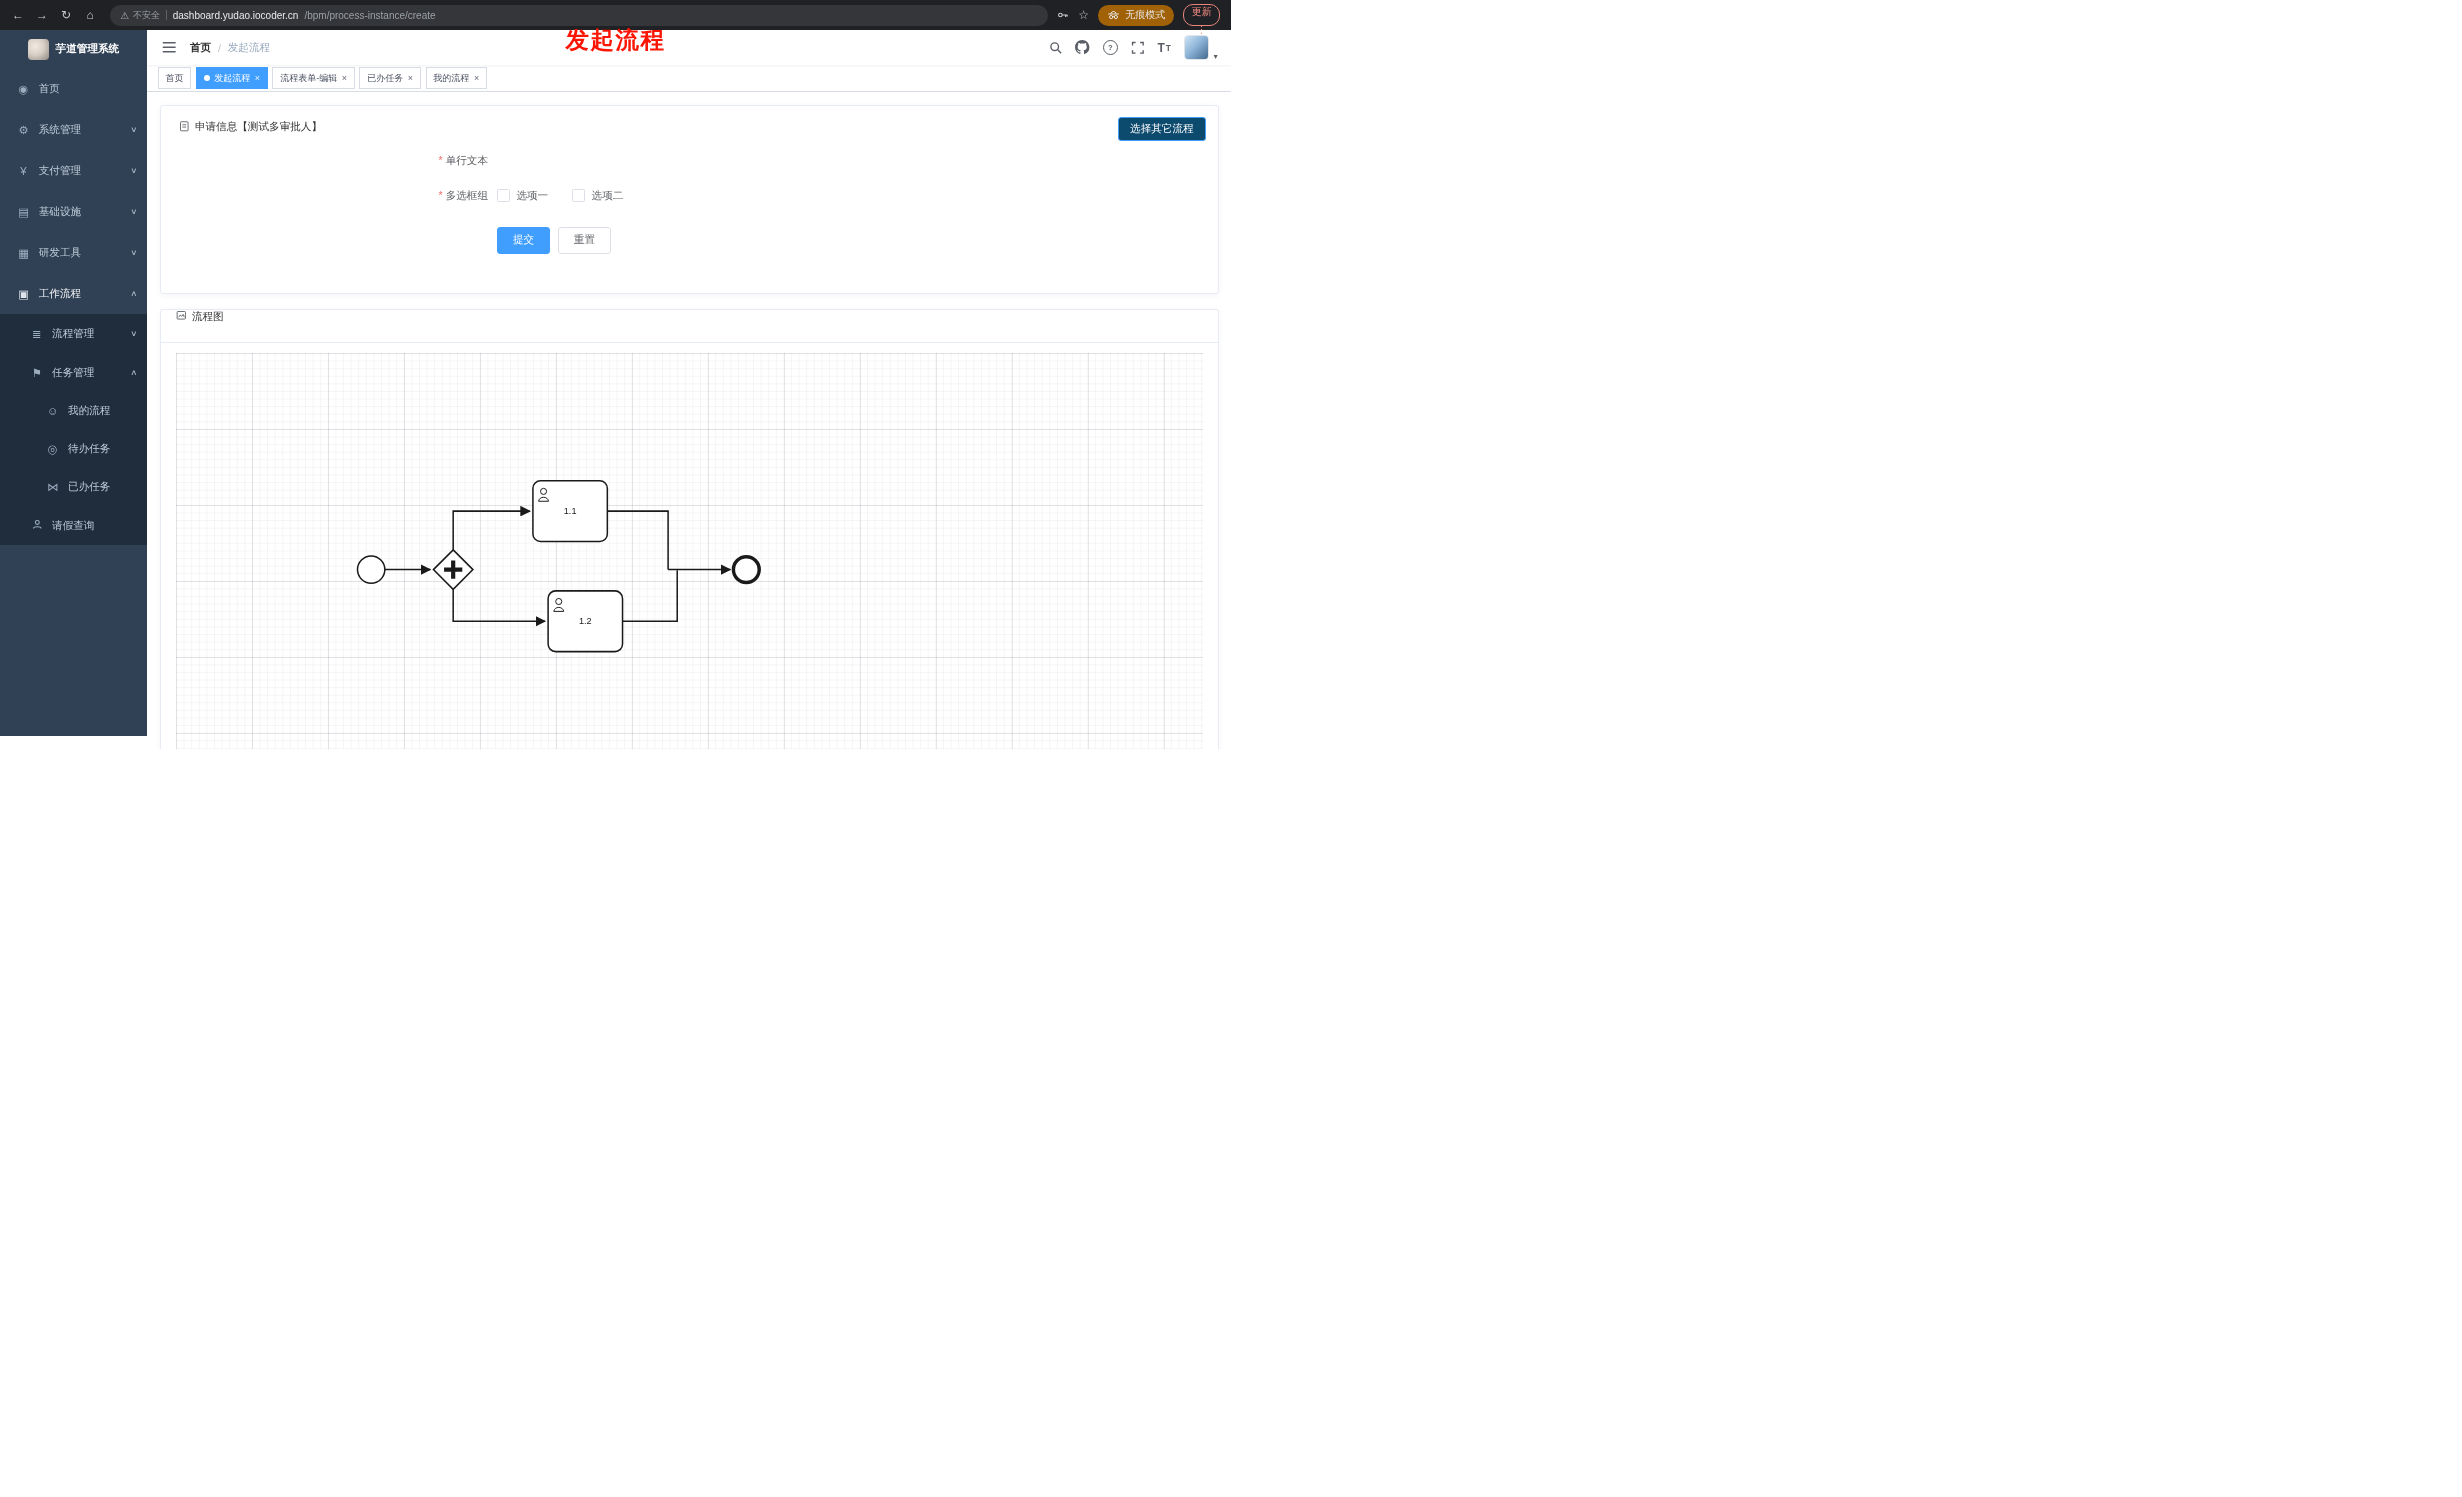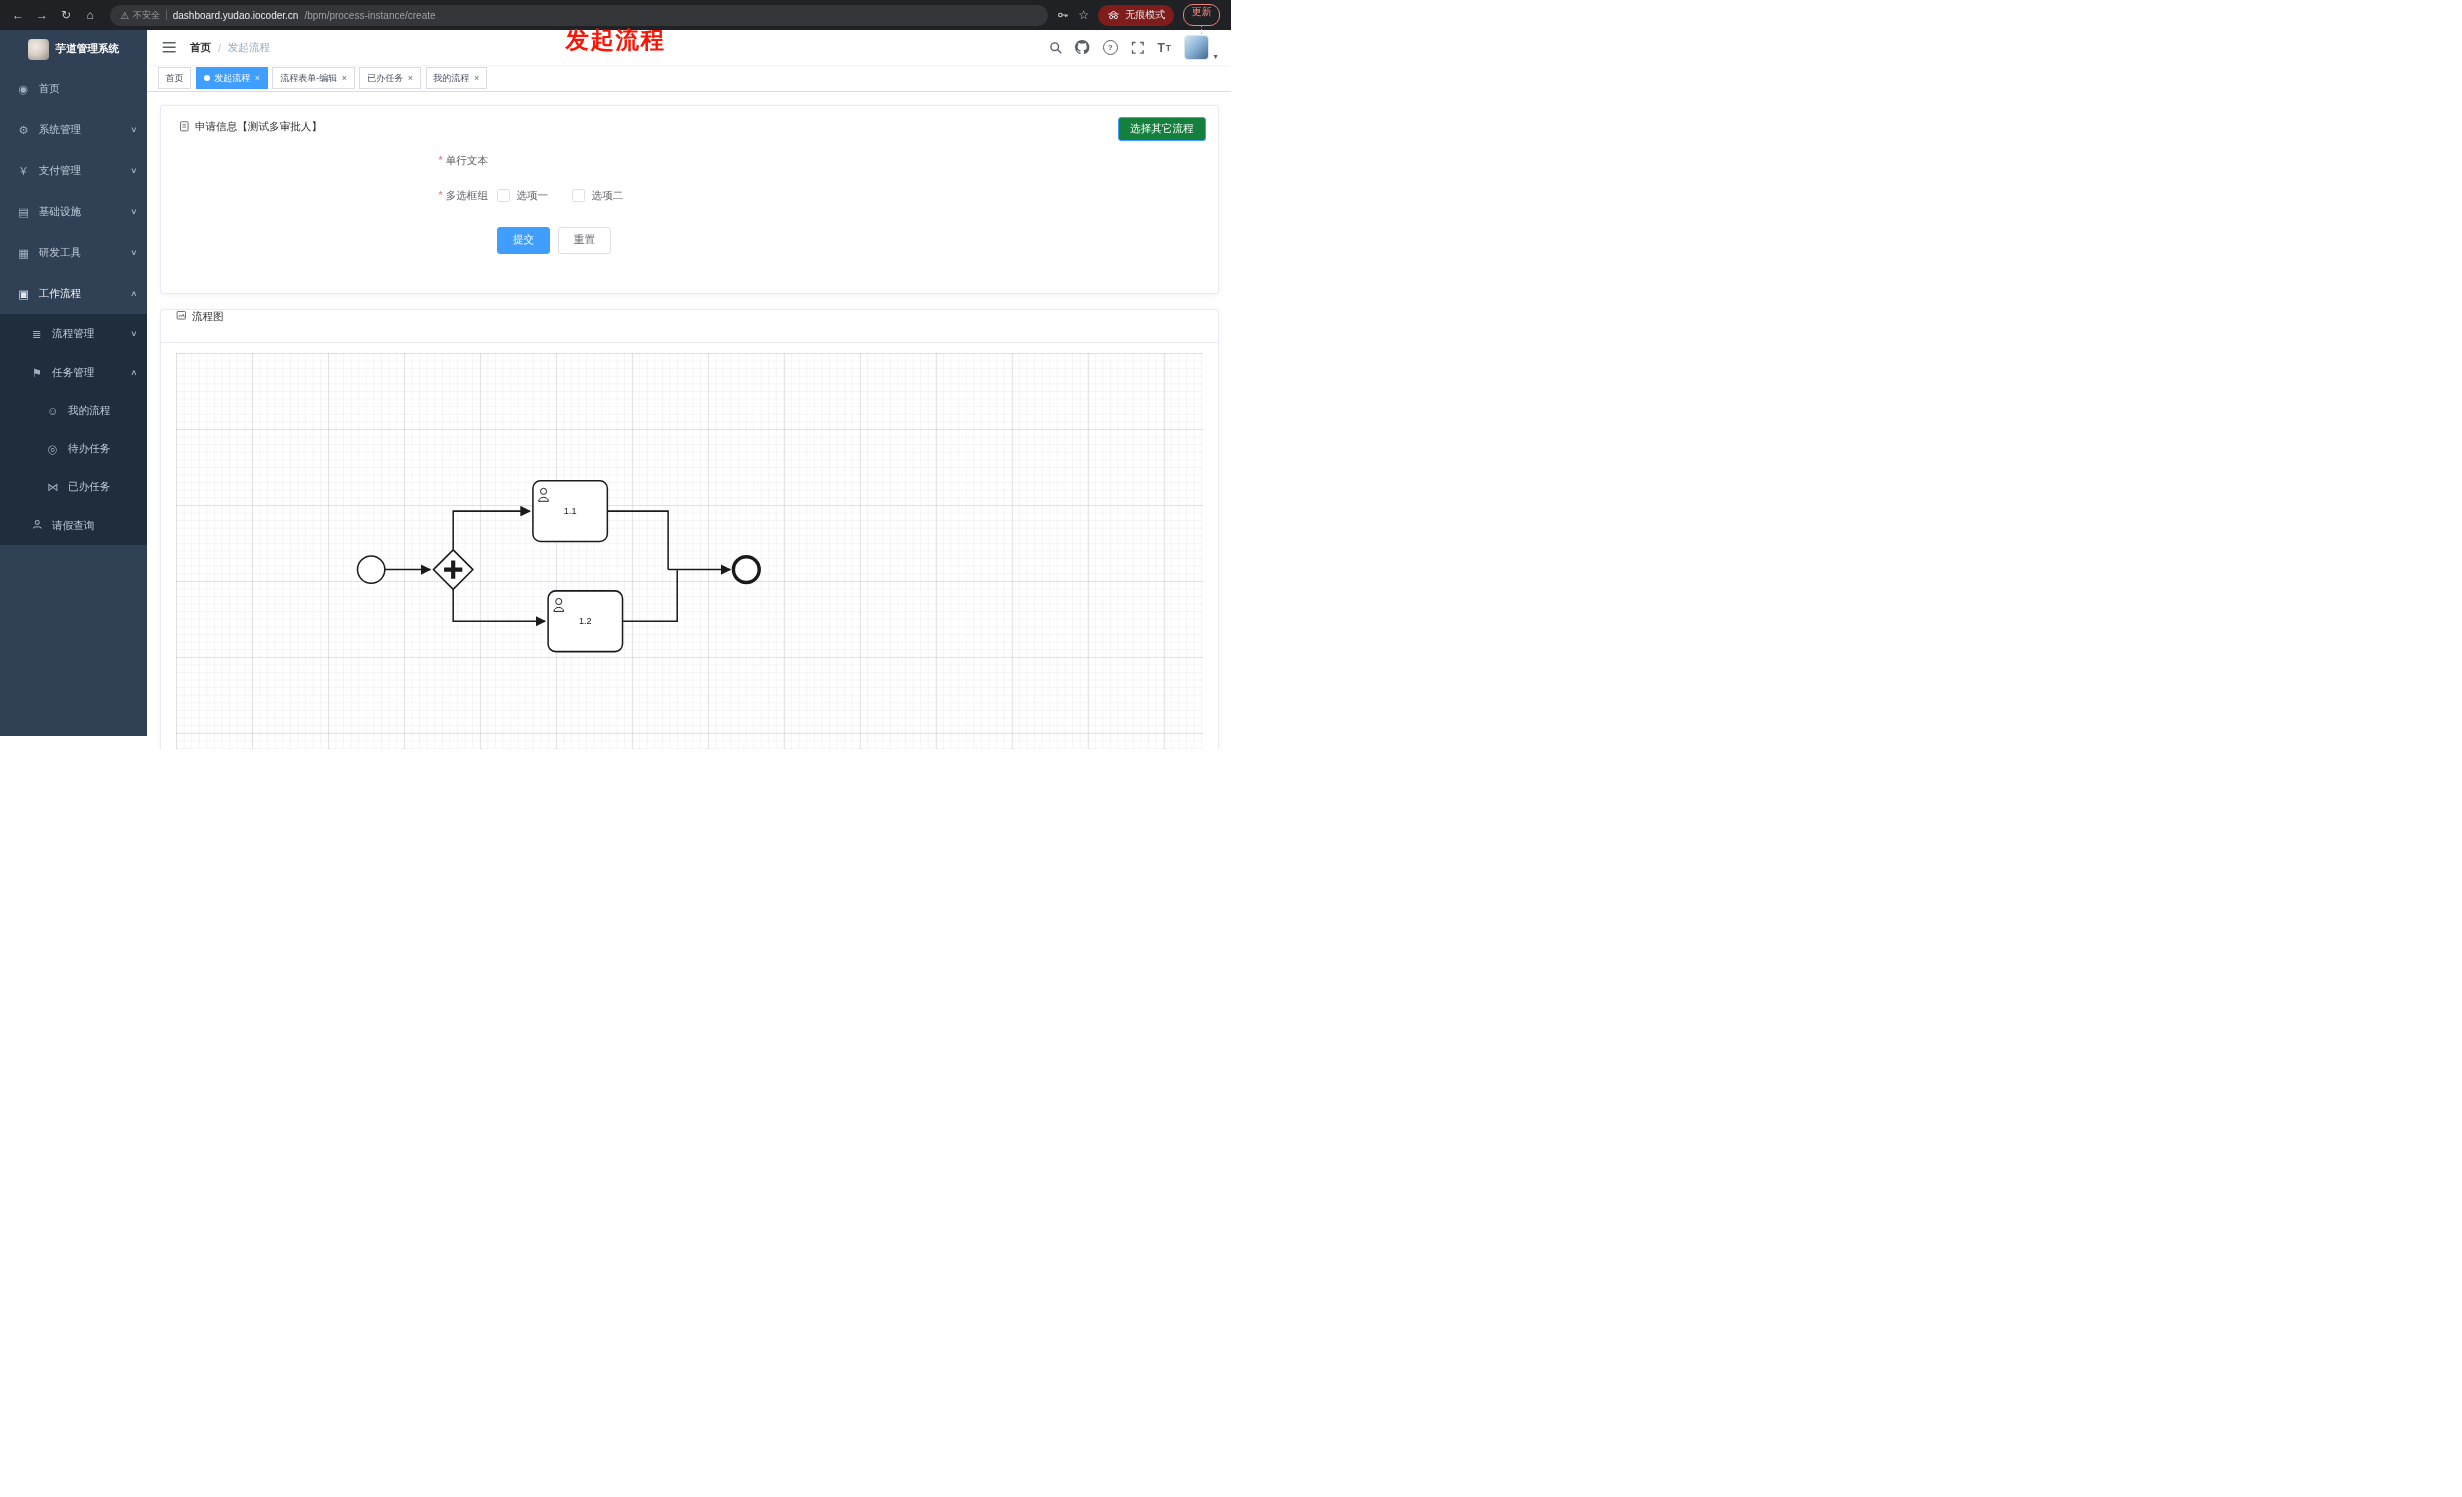--- a/index.html
+++ b/index.html
@@ -9,21 +9,21 @@
   .chrome{position:absolute;top:0;left:0;right:0;height:30px;background:#202124;display:flex;align-items:center;padding:0 7.6px;gap:3px;z-index:50;}
   .navbtn{width:21px;height:21px;border-radius:50%;color:#c7cacd;display:flex;align-items:center;justify-content:center;font-size:12px;cursor:pointer;flex:0 0 auto;}
   .urlbar{flex:1;height:21px;background:#35363a;border-radius:10.6px;margin:0 6px;display:flex;align-items:center;padding:0 10.6px;gap:6px;font-size:10px;min-width:0;}
   .warn{color:#9aa0a6;font-size:9px;display:flex;align-items:center;gap:3.8px;white-space:nowrap;}
   .warn-tri{font-size:10px;}
   .url-sep{width:0.8px;height:10.6px;background:#5f6368;}
   .url-domain{color:#e8eaed;white-space:nowrap;}
   .url-path{color:#9aa0a6;white-space:nowrap;}
   .chrome-right{display:flex;align-items:center;gap:9px;padding-right:3px;}
   .chrome-ic{color:#c7cacd;display:flex;align-items:center;}
-  .profile-chip{height:21px;background:#7f1d1d;border-radius:10.6px;display:flex;align-items:center;gap:5.3px;padding:0 9px;color:#e8eaed;font-size:10px;white-space:nowrap;}
+  .profile-chip{height:21px;background:#a16207;border-radius:10.6px;display:flex;align-items:center;gap:5.3px;padding:0 9px;color:#e8eaed;font-size:10px;white-space:nowrap;}
   .update-pill{height:20px;border:0.8px solid #e8847c;border-radius:10px;display:flex;align-items:center;gap:4.6px;padding:0 7.6px;color:#f28b82;font-size:10px;white-space:nowrap;cursor:pointer;flex-direction:column;}
   .update-pill .dots{font-size:10px;}
 
   
   .annotation{position:absolute;top:23.5px;left:50%;transform:translateX(-50%);color:#fa1505;font-size:23.5px;font-weight:700;z-index:200;letter-spacing:1.5px;white-space:nowrap;}
 
   
   .sidebar{position:absolute;top:30px;left:0;width:147px;bottom:13px;background:#304156;z-index:20;overflow:hidden;}
   .logo{height:38px;display:flex;align-items:center;justify-content:center;gap:6.8px;cursor:pointer;}
   .logo-avatar{width:21px;height:21px;border-radius:3.8px;background:radial-gradient(circle at 35% 35%, #f3e9df 0%, #d8cfc6 45%, #8d8880 100%);}
@@ -60,21 +60,21 @@
   .tab.active{background:#409eff;border-color:#409eff;color:#fff;}
   .tab-dot{width:6px;height:6px;border-radius:50%;background:#fff;}
   .tab-close{font-size:9px;line-height:1;opacity:.85;cursor:pointer;}
 
   
   .content{position:absolute;left:147px;top:90px;right:0;bottom:0;background:#fff;overflow:hidden;}
   .card{background:#fff;border:0.8px solid #e6ebf5;border-radius:3px;box-shadow:0 1.5px 6px rgba(0,21,41,.04);}
   .card1{margin:15px 12px 0 13px;height:187px;position:relative;}
   .card-title-row{display:flex;align-items:center;gap:5.3px;padding:13.7px 12px 0 18px;font-size:10.6px;color:#303133;}
   .card-title-row svg{flex:0 0 auto;}
-  .select-other-btn{position:absolute;right:12px;top:11.4px;background:#15803d;color:#fff;border:0.8px solid #409eff;border-radius:3px;height:24px;padding:0 11.4px;font-size:10.6px;cursor:pointer;}
+  .select-other-btn{position:absolute;right:12px;top:11.4px;background:#0c4a6e;color:#fff;border:0.8px solid #409eff;border-radius:3px;height:24px;padding:0 11.4px;font-size:10.6px;cursor:pointer;}
   .form{margin-top:20px;}
   .form-row{display:flex;align-items:center;margin-left:251px;}
   .form-label{width:76px;text-align:right;padding-right:9px;font-size:10.6px;color:#606266;flex:0 0 auto;}
   .req-star{color:#f56c6c;margin-right:3px;}
   .text-input{width:557px;height:26px;border:0.8px solid #dcdfe6;border-radius:3px;padding:0 11.4px;font-size:10.6px;color:#606266;outline:none;font-family:inherit;}
   .text-input::placeholder{color:#c0c4cc;}
   .checkbox-row{margin-top:21px;}
   .cb{display:inline-flex;align-items:center;gap:6.8px;margin-right:24px;font-size:10.6px;color:#606266;cursor:pointer;}
   .cb-box{width:10.6px;height:10.6px;border:0.8px solid #dcdfe6;border-radius:1.5px;background:#fff;}
   .btn-row{margin-top:24px;}

